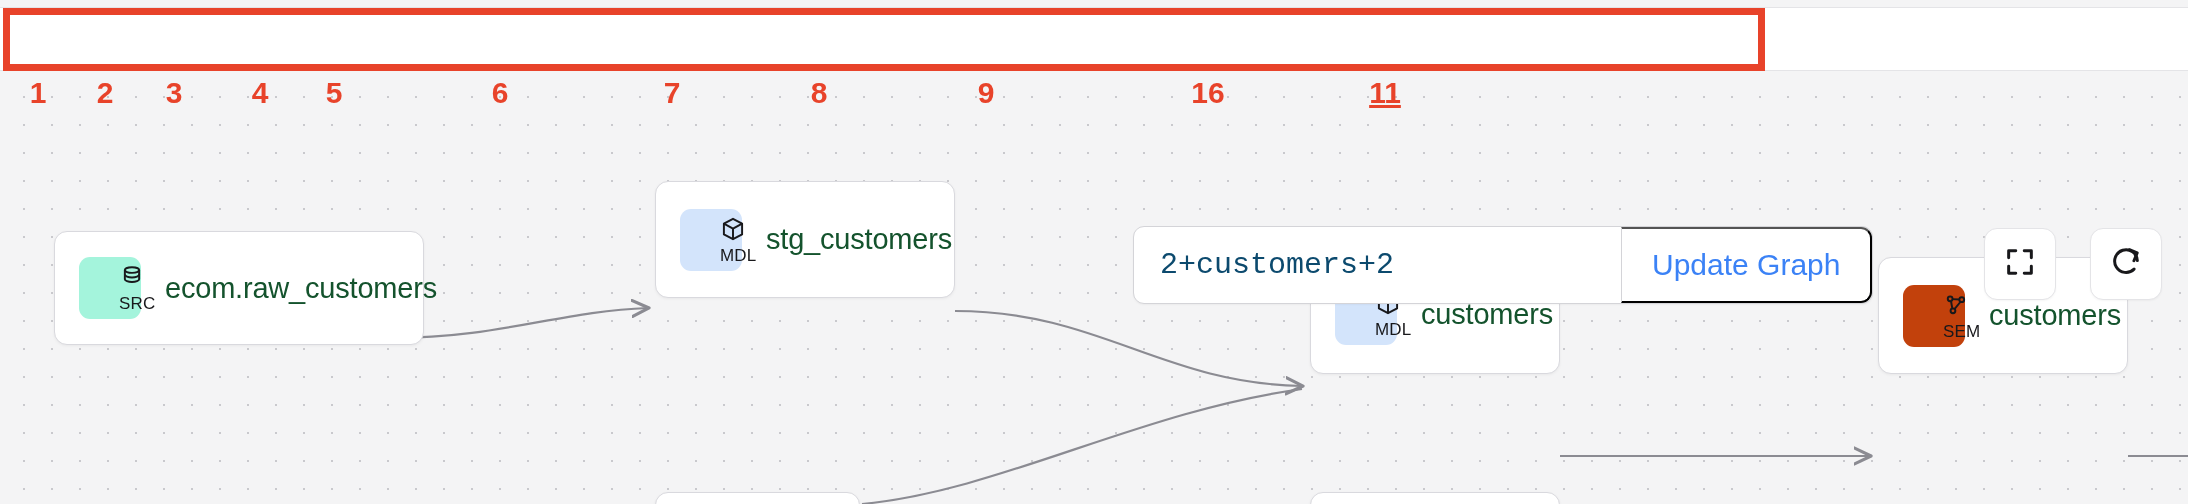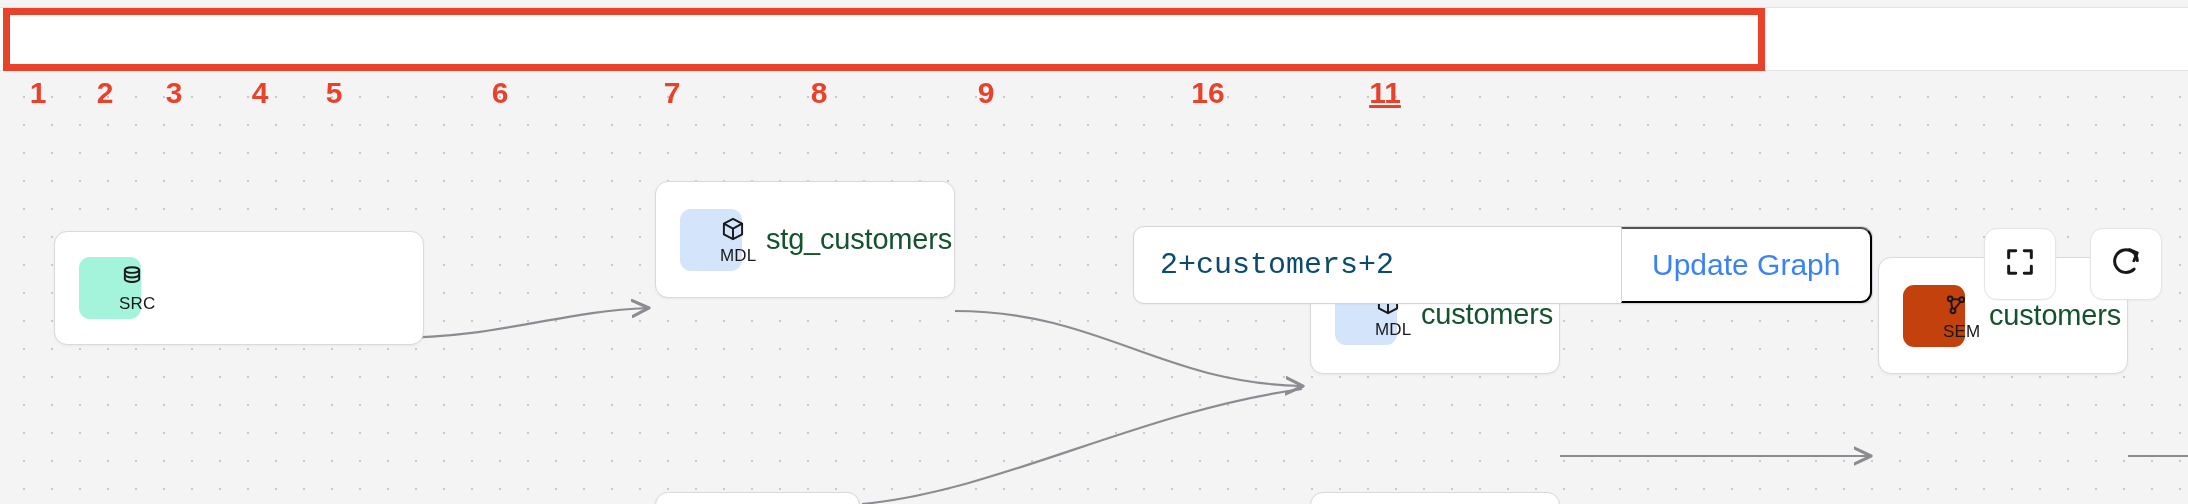--- a/index.html
+++ b/index.html
@@ -317,20 +317,21 @@
       <div class="badge badge-src">
         <span>
           <svg width="26" height="26" viewBox="0 0 24 24" fill="none" stroke="#18181b" stroke-width="1.8">
             <ellipse cx="12" cy="5.6" rx="6.6" ry="2.6"></ellipse>
             <path d="M5.4 5.6v4.2c0 1.4 3 2.6 6.6 2.6s6.6-1.2 6.6-2.6V5.6"></path>
             <path d="M5.4 9.8v4.2c0 1.4 3 2.6 6.6 2.6s6.6-1.2 6.6-2.6V9.8"></path>
           </svg>
         </span>
         <span class="badge-label">SRC</span>
       </div>
+      <div class="node-label">ecom.raw_customers</div>
     </div>
 
     <div class="node" style="left:655px; top:110px; width:300px; height:117px;">
       <div class="badge badge-mdl">
         <span>
           <svg width="26" height="26" viewBox="0 0 24 24" fill="none" stroke="#18181b" stroke-width="1.8" stroke-linejoin="round">
             <path d="M12 2.6 20.4 7v10L12 21.4 3.6 17V7z"></path>
             <path d="M3.6 7 12 11.6 20.4 7"></path>
             <path d="M12 11.6v9.8"></path>
           </svg>

